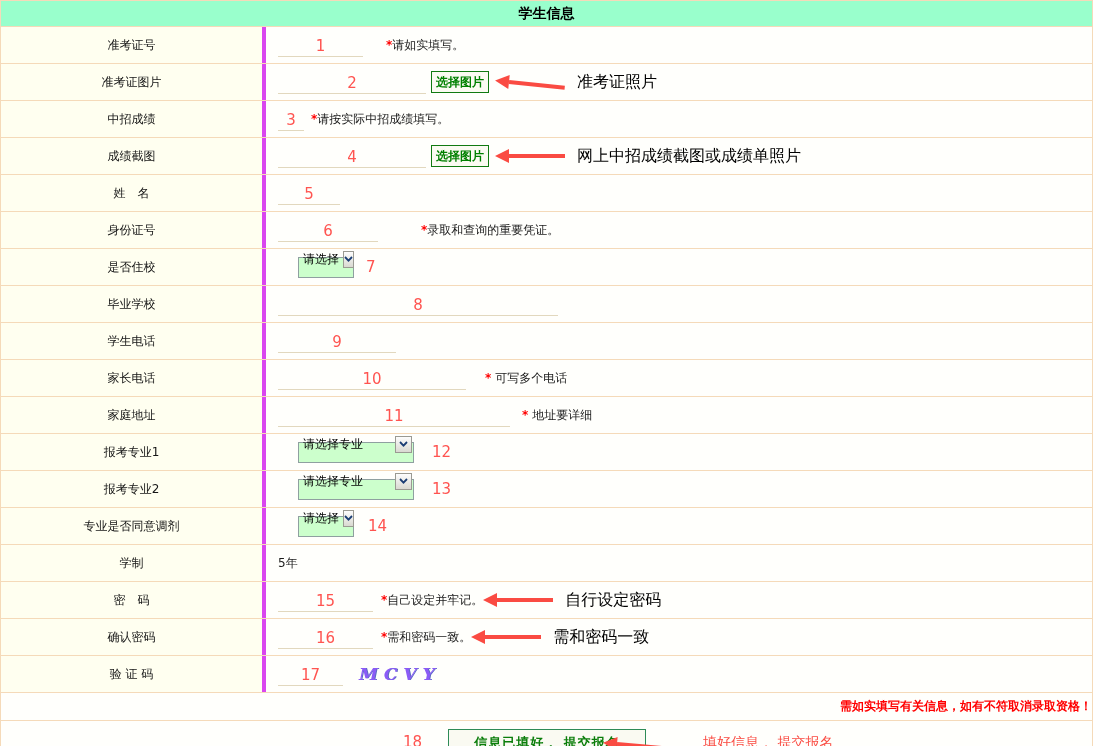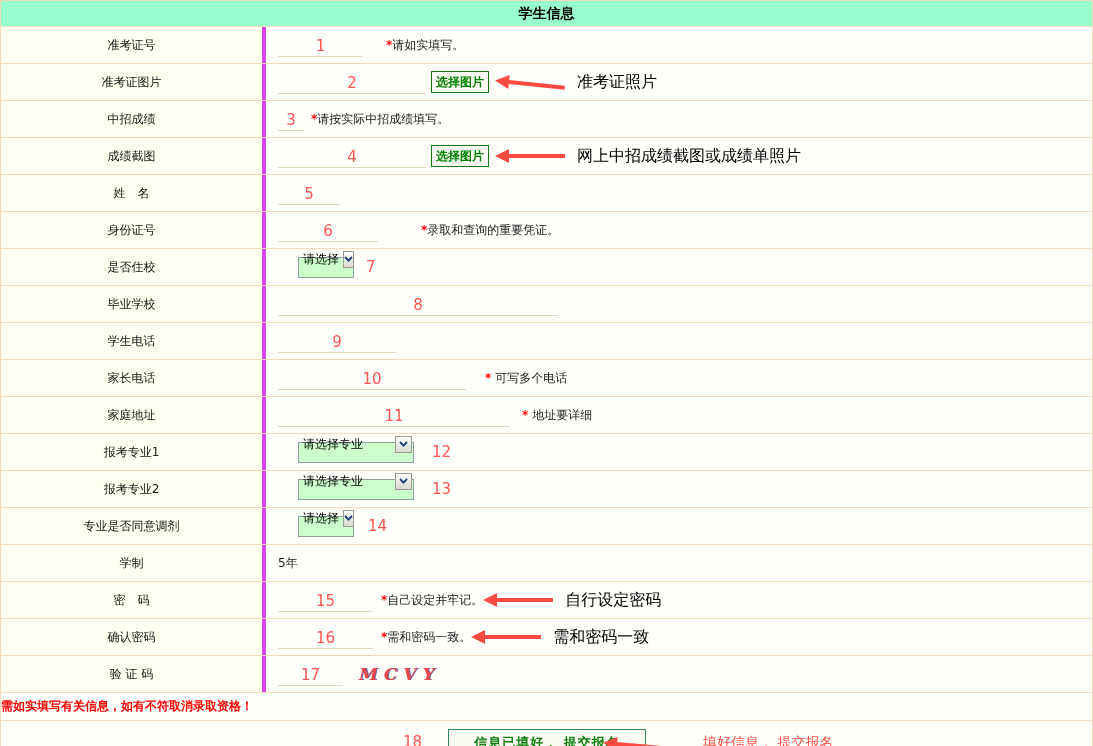--- a/index.html
+++ b/index.html
@@ -42,24 +42,24 @@
     background:#ccffcc; font-size:12px; padding:0 1px 16px 4px; cursor:pointer;margin-left:20px; }
   .sel-text { white-space:nowrap; color:#000; }
   .sel-btn { width:17px; height:17px; margin-left:4px; box-sizing:border-box;
     background:linear-gradient(#fdfdfd,#d9d9d1); border:1px solid #9a9a92;
     display:inline-flex; align-items:center; justify-content:center; }
 
   .static-val { font-size:12px; color:#1a1a1a; }
 
   .captcha { margin-left:16px; font-family:"DejaVu Serif","Liberation Serif",serif;
     font-weight:bold; font-style:italic; font-size:17px; letter-spacing:6px;
-    color:#ef4444; text-shadow:1px 0 0 #5a6cc0; }
+    color:#8b5cf6; text-shadow:1px 0 0 #5a6cc0; }
 
   .notice-row { height:27px; border-top:1px solid #f5dab9; display:flex;
-    align-items:center; justify-content:flex-start; background:#fffffc; }
+    align-items:center; justify-content:flex-end; background:#fffffc; }
   .notice { color:#ff0000; font-weight:bold; font-size:12px; }
 
   .submit-row { position:relative; height:43px; border-top:1px solid #f5dab9;
     background:#fffffc; }
   .submit-num { position:absolute; left:402px; top:12px; color:#ff5450; font-size:15px; }
   .submit-btn { position:absolute; left:447px; top:8px; width:198px; height:27px;
     box-sizing:border-box; border:1px solid #2e8b57; background:#fafaf2;
     color:#0a7d0a; font-weight:bold; font-size:13px; text-align:center;
     line-height:25px; letter-spacing:1px; cursor:pointer; }
   .submit-arrow { position:absolute; left:616px; top:21px; margin-left:0;

